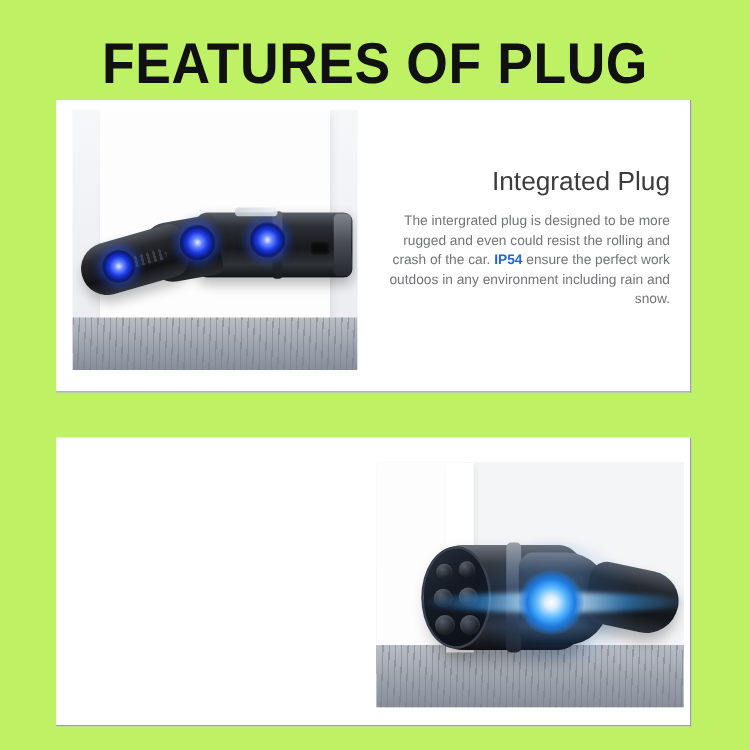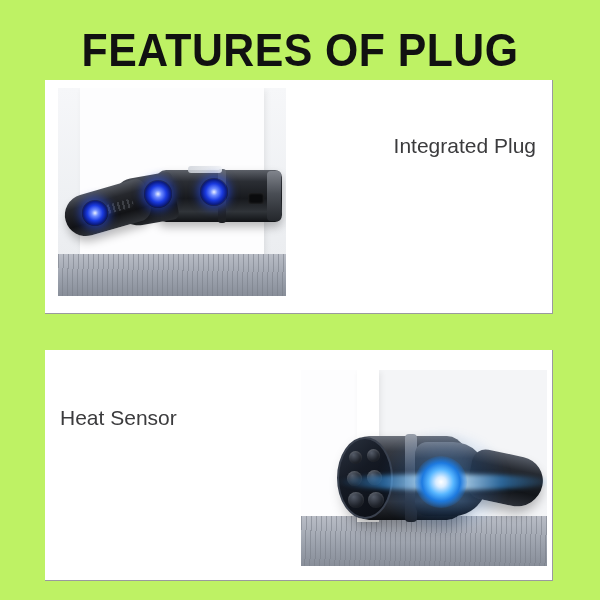--- a/index.html
+++ b/index.html
@@ -369,27 +369,27 @@
 
         <div class="glow-dot" style="left:22px; top:52px; width:26px; height:26px;"></div>
         <div class="glow-dot" style="left:84px; top:32px; width:28px; height:28px;"></div>
         <div class="glow-dot" style="left:140px; top:30px; width:28px; height:28px;"></div>
       </div>
     </div>
   </div>
 
   <div class="text-right">
     <h2 class="feature-heading">Integrated Plug</h2>
+    <p class="feature-body"><span>The intergrated plug is designed to be more rugged and even could resist the rolling and crash of the car. </span><span class="hl">IP54</span><span> ensure the perfect work outdoos in any environment including rain and snow.</span></p>
   </div>
 
   <div class="card card-two">
   </div>
 
   <div class="text-left">
-    <h2 class="feature-heading">Heat Sensor</h2>
   </div>
 
   <div class="photo photo-two">
     <div class="scene">
       <div class="wall-back"></div>
       <div class="wall-panel" style="left:0px; top:0px; width:72px; height:150px;"></div>
       <div class="wall-panel" style="left:70px; top:0px; width:180px; height:146px; background:#f4f5f7;"></div>
       <div class="floor" style="height:50px;"></div>
       <div class="wall-panel" style="left:56px; top:0px; width:22px; height:152px; background:#ffffff;"></div>
 

